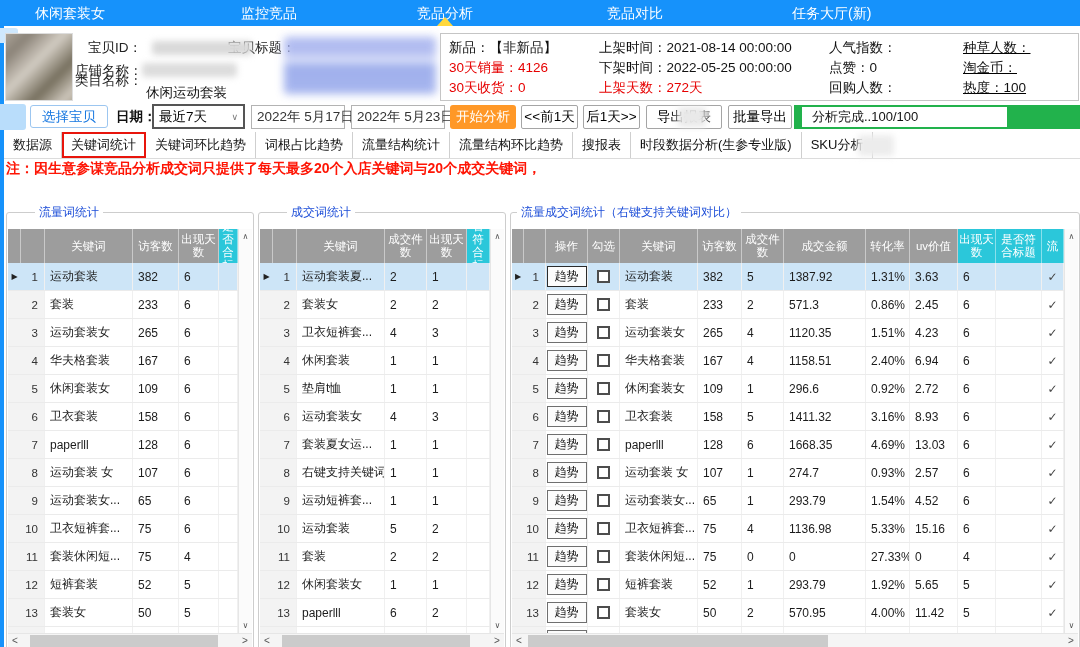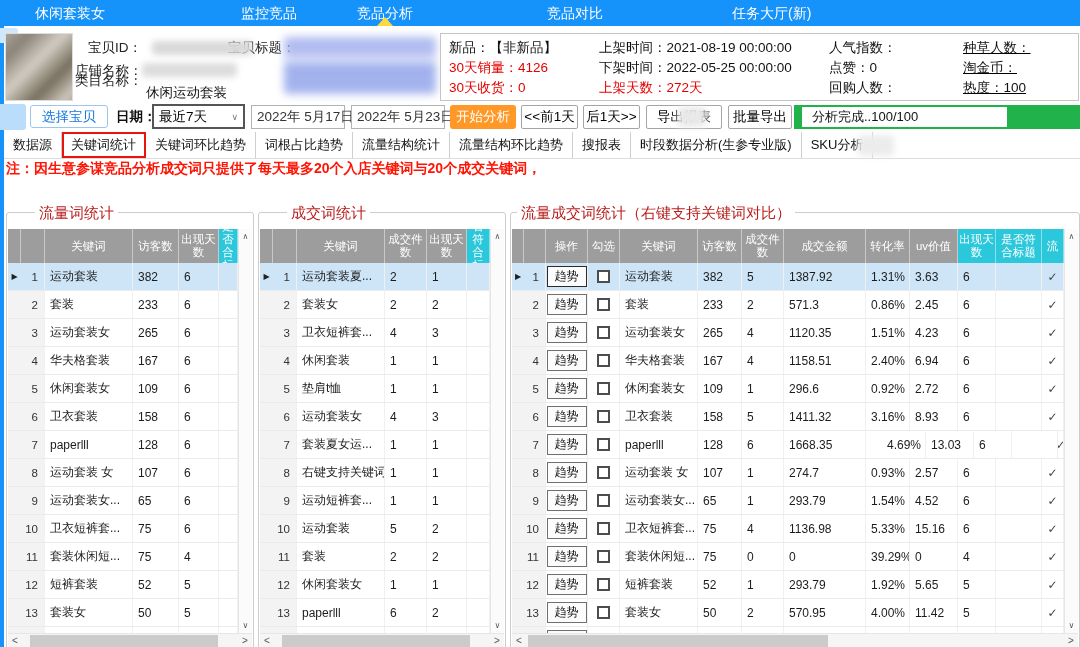--- a/index.html
+++ b/index.html
@@ -45,21 +45,21 @@
   .tab{padding:0 9px;line-height:26px;font-size:13px;color:#111;border-right:1px solid #cfcfcf;white-space:nowrap;}
   .tab.tab-active{outline:2.5px solid var(--annot-red);outline-offset:-2px;z-index:3;}
   
   .note{position:absolute;left:6px;top:160px;right:0;color:var(--note-red);font-weight:700;font-size:14px;}
   .note-l2{margin-left:16px;margin-top:4px;}
   
   .gbox{position:absolute;border:1px solid #cdcdcd;border-radius:3px;background:#fff;}
   .g1{left:6px;top:212px;width:246px;height:436px;}
   .g2{left:258px;top:212px;width:246px;height:436px;}
   .g3{left:510px;top:212px;width:568px;height:436px;}
-  .gcap{position:absolute;top:-9px;left:28px;background:#fff;padding:0 4px;font-size:15px;color:#b91c1c;white-space:nowrap;}
+  .gcap{position:absolute;top:-9px;left:28px;background:#fff;padding:0 4px;font-size:12px;color:#1d4ed8;white-space:nowrap;}
   .g3 .gcap{left:6px;}
   .twrap{position:absolute;left:1px;right:1px;top:16px;bottom:1px;display:flex;flex-direction:column;overflow:hidden;}
   .tmain{display:flex;flex:1;min-height:0;}
   .tgrid{flex:1;display:flex;flex-direction:column;min-width:0;}
   .thead{display:flex;flex:0 0 34px;height:34px;background:var(--header-grey);}
   .hcell{box-sizing:border-box;color:#fff;font-size:11.5px;line-height:13px;display:flex;align-items:center;justify-content:center;
          text-align:center;border-right:1px solid rgba(255,255,255,.45);word-break:break-all;overflow:hidden;padding:1px;}
   .hcell.cyan{background:var(--header-cyan);}
   .rows{flex:1;overflow:hidden;}
   .trow{display:flex;height:27px;flex:0 0 27px;border-bottom:1px solid #ebebeb;background:#fff;}
@@ -81,21 +81,21 @@
   .harrow{width:14px;text-align:center;font-size:10px;color:#555;line-height:14px;}
   .htrack{flex:1;height:12px;overflow:hidden;}
   .hthumb{height:12px;background:#cbcbcb;}
 </style>
 </head>
 <body>
 
 <div class="nav">
     <div class="nav-item" style="margin-left: 35px;">休闲套装女</div>
     <div class="nav-item" style="margin-left: 136px;">监控竞品</div>
-    <div class="nav-item active" style="margin-left: 60px;">竞品分析</div>
+    <div class="nav-item active" style="margin-left: 120px;">竞品分析</div>
     <div class="nav-item" style="margin-left: 134px;">竞品对比</div>
     <div class="nav-item" style="margin-left: 129px;">任务大厅(新)</div>
   </div>
 <div class="left-strip"></div>
 <div class="chip-top"></div>
 
 <div class="thumb">
     <div class="thumb-img"></div>
   </div>
 <span class="flabel" style="left:88px;top:39px">宝贝ID：</span>
@@ -106,21 +106,21 @@
 <div class="blur" style="left:152px;top:41px;width:100px;height:14px;background:#d9d9d9"></div>
 <div class="blur" style="left:142px;top:63px;width:95px;height:14px;background:#dcdcdc"></div>
 <div class="blur" style="left:284px;top:37px;width:152px;height:57px;filter:blur(4px);opacity:.85;background:linear-gradient(180deg,#9fadee 0%,#aab6ef 32%,#eef1ff 40%,#8fa2e9 50%,#97a9ec 100%)"></div>
 <div class="stats-box">
     <div class="stat-col" style="left: 8px;">
       <div class="stat-line">新品：【非新品】</div>
       <div class="stat-line red">30天销量：4126</div>
       <div class="stat-line red">30天收货：0</div>
     </div>
     <div class="stat-col" style="left: 158px;">
-      <div class="stat-line">上架时间：2021-08-19 00:00:00</div>
+      <div class="stat-line">上架时间：2021-08-14 00:00:00</div>
       <div class="stat-line">下架时间：2022-05-25 00:00:00</div>
       <div class="stat-line red">上架天数：272天</div>
     </div>
     <div class="stat-col" style="left: 388px;">
       <div class="stat-line">人气指数：</div>
       <div class="stat-line">点赞：0</div>
       <div class="stat-line">回购人数：</div>
     </div>
     <div class="stat-col" style="left: 522px; text-decoration: underline;">
       <div class="stat-line">种草人数：</div>
@@ -598,21 +598,21 @@
               <div class="cell op" style="flex: 0 0 42px; width: 42px;">
                 <button class="op-btn">趋势</button>
               </div>
               <div class="cell chk" style="flex: 0 0 32px; width: 32px;">
                 <div class="checkbox"></div>
               </div>
               <div class="cell" style="flex: 0 0 78px; width: 78px;">paperlll</div>
               <div class="cell" style="flex: 0 0 44px; width: 44px;">128</div>
               <div class="cell" style="flex: 0 0 42px; width: 42px;">6</div>
               <div class="cell" style="flex: 0 0 82px; width: 82px;">1668.35</div>
-              <div class="cell" style="flex: 0 0 44px; width: 44px; margin-left: 16px;">4.69%</div>
+              <div class="cell" style="flex: 0 0 44px; width: 44px;">4.69%</div>
               <div class="cell" style="flex: 0 0 48px; width: 48px;">13.03</div>
               <div class="cell" style="flex: 0 0 38px; width: 38px;">6</div>
               <div class="cell" style="flex: 0 0 46px; width: 46px;"></div>
               <div class="cell check" style="flex: 1 1 0%;">✓</div>
             </div>
             <div class="trow">
               <div class="cell marker" style="flex: 0 0 12px; width: 12px;"></div>
               <div class="cell num" style="flex: 0 0 22px; width: 22px;">8</div>
               <div class="cell op" style="flex: 0 0 42px; width: 42px;">
                 <button class="op-btn">趋势</button>
@@ -674,21 +674,21 @@
               <div class="cell op" style="flex: 0 0 42px; width: 42px;">
                 <button class="op-btn">趋势</button>
               </div>
               <div class="cell chk" style="flex: 0 0 32px; width: 32px;">
                 <div class="checkbox"></div>
               </div>
               <div class="cell" style="flex: 0 0 78px; width: 78px;">套装休闲短...</div>
               <div class="cell" style="flex: 0 0 44px; width: 44px;">75</div>
               <div class="cell" style="flex: 0 0 42px; width: 42px;">0</div>
               <div class="cell" style="flex: 0 0 82px; width: 82px;">0</div>
-              <div class="cell" style="flex: 0 0 44px; width: 44px;">39.29%</div>
+              <div class="cell" style="flex: 0 0 44px; width: 44px;">27.33%</div>
               <div class="cell" style="flex: 0 0 48px; width: 48px;">0</div>
               <div class="cell" style="flex: 0 0 38px; width: 38px;">4</div>
               <div class="cell" style="flex: 0 0 46px; width: 46px;"></div>
               <div class="cell check" style="flex: 1 1 0%;">✓</div>
             </div>
             <div class="trow">
               <div class="cell marker" style="flex: 0 0 12px; width: 12px;"></div>
               <div class="cell num" style="flex: 0 0 22px; width: 22px;">12</div>
               <div class="cell op" style="flex: 0 0 42px; width: 42px;">
                 <button class="op-btn">趋势</button>

